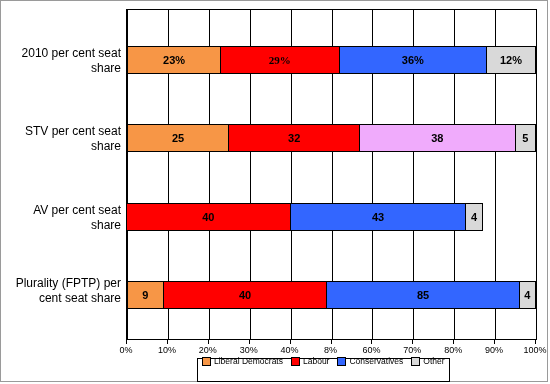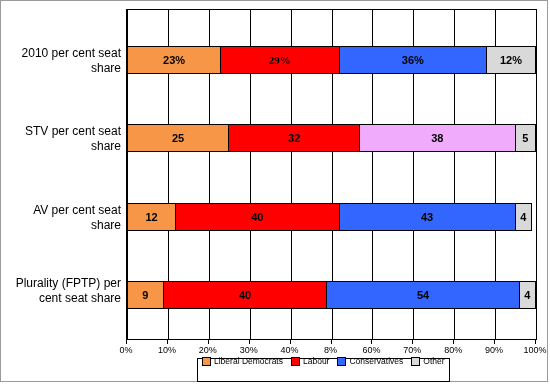--- a/index.html
+++ b/index.html
@@ -156,30 +156,29 @@
     </div>
 
     <div class="bar-row" style="top: 114px;">
       <div class="seg first" style="width: 102.25px; background: rgb(247, 150, 70);">25</div>
       <div class="seg" style="width: 130.88px; background: rgb(255, 0, 0);">32</div>
       <div class="seg" style="width: 155.42px; background: #f0abfc;">38</div>
       <div class="seg" style="width: 20.45px; background: rgb(217, 217, 217);">5</div>
     </div>
 
     <div class="bar-row" style="top: 193px;">
-      <div class="seg first" style="width: 49.08px; background: rgb(247, 150, 70);">12</div>
       <div class="seg" style="width: 163.6px; background: rgb(255, 0, 0);">40</div>
       <div class="seg" style="width: 175.87px; background: rgb(51, 102, 255);">43</div>
       <div class="seg" style="width: 16.36px; background: rgb(217, 217, 217);">4</div>
     </div>
 
     <div class="bar-row" style="top: 271px;">
       <div class="seg first" style="width: 36.81px; background: rgb(247, 150, 70);">9</div>
       <div class="seg" style="width: 163.6px; background: rgb(255, 0, 0);">40</div>
-      <div class="seg" style="width: 192.23px; background: rgb(51, 102, 255);">54</div>
+      <div class="seg" style="width: 192.23px; background: rgb(51, 102, 255);">85</div>
       <div class="seg" style="width: 16.36px; background: rgb(217, 217, 217);">4</div>
     </div>
   </div>
 
   <div id="xaxis-labels">
       <div class="tick-mark" style="left: 125px; top: 339px;"></div>
       <div class="axis-label" style="left: 105px; top: 344px; width: 40px;">0%</div>
       <div class="tick-mark" style="left: 165.9px; top: 339px;"></div>
       <div class="axis-label" style="left: 145.9px; top: 344px; width: 40px;">10%</div>
       <div class="tick-mark" style="left: 206.8px; top: 339px;"></div>

